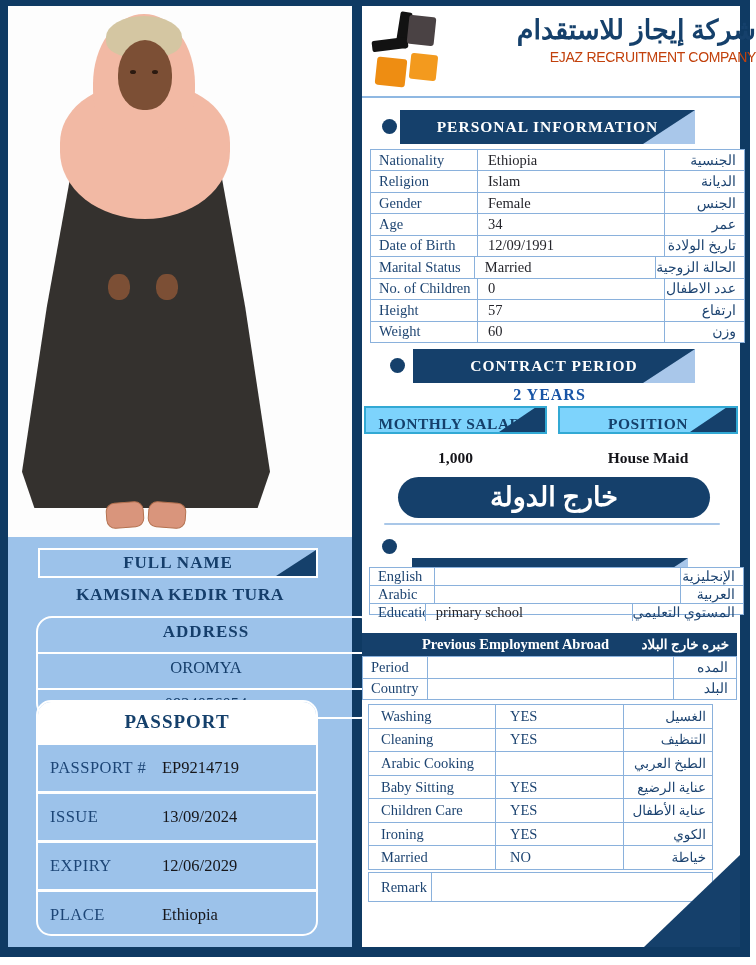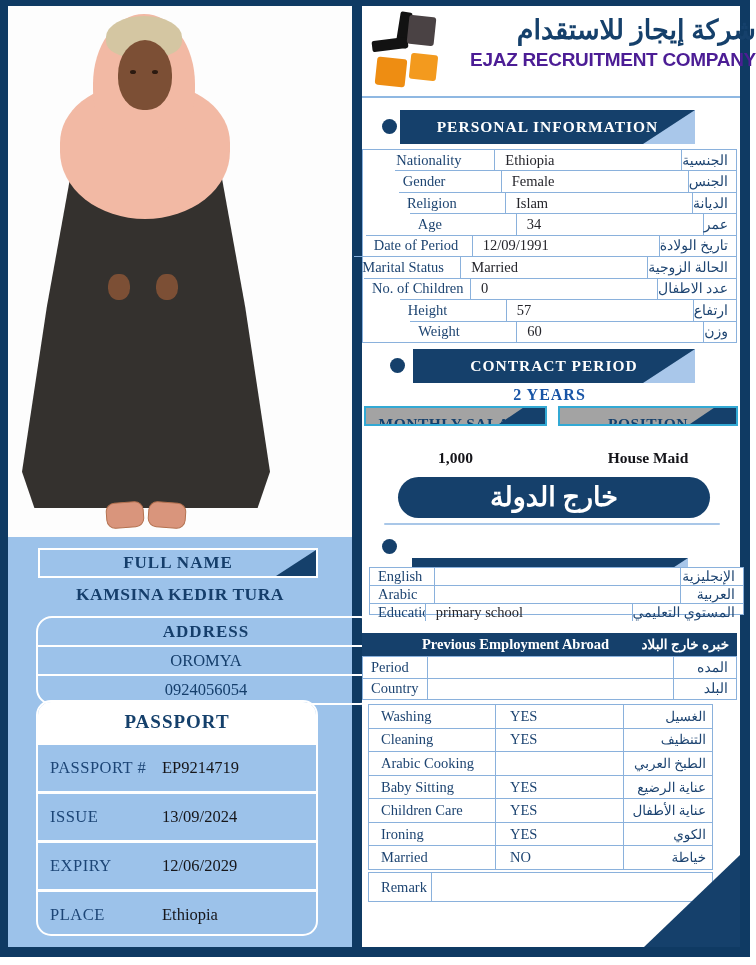--- a/index.html
+++ b/index.html
@@ -31,21 +31,21 @@
 
   .left-panel{left:0;top:531px;width:344px;height:410px;background:#9cc2ea;color:#153e6b;}
   .fullname-box{left:30px;top:11px;width:280px;height:30px;border:2px solid #ffffff;box-sizing:border-box;
                 text-align:center;line-height:26px;font-weight:bold;font-size:17px;letter-spacing:1px;overflow:hidden;}
   .fullname-box .fold{position:absolute;right:0;bottom:0;width:0;height:0;
                 border-left:40px solid transparent;border-bottom:26px solid #15406b;}
   .fullname-value{left:0;top:47px;width:100%;text-align:center;font-weight:bold;font-size:17.5px;letter-spacing:.5px;}
   .address-box{left:28px;top:79px;width:340px;border:2px solid #ffffff;border-radius:16px;box-sizing:border-box;
                text-align:center;overflow:hidden;}
   .address-box .row{height:27px;line-height:27px;font-size:16.5px;}
-  .address-box .row + .row{border-top:2px solid #ffffff;}
+  .address-box .row + .row{border-top:2px solid #ffffff;margin-top:7px;}
   .address-box .hdr{font-weight:bold;letter-spacing:1px;font-size:17px;}
   .passport-box{left:28px;top:163px;width:282px;height:236px;border:2px solid #ffffff;border-radius:15px;
                 box-sizing:border-box;overflow:hidden;}
   .passport-box .phdr{height:40px;line-height:40px;background:#ffffff;text-align:center;
                 font-weight:bold;font-size:19px;letter-spacing:1px;color:#15406b;}
   .passport-box .prow{height:46px;line-height:46px;border-top:3px solid #ffffff;font-size:16.5px;display:flex;}
   .passport-box .plabel{width:112px;padding-left:12px;letter-spacing:.5px;color:#1c4576;}
   .passport-box .pvalue{color:#16161a;}
 
   
@@ -54,21 +54,21 @@
   .logo-row{left:0;top:0;width:378px;height:88px;padding-left:20px;}
   .logo-icon{left:8px;top:6px;width:64px;height:76px;}
   .l-vert{left:28px;top:0;width:12px;height:36px;background:#121212;transform:rotate(9deg);border-radius:2px;}
   .l-horiz{left:2px;top:27px;width:36px;height:11px;background:#121212;transform:rotate(-7deg);border-radius:2px;}
   .sq{border-radius:3px;transform:rotate(6deg);}
   .sq-gray{left:38px;top:4px;width:27px;height:29px;background:#4a4244;}
   .sq-o1{left:6px;top:46px;width:30px;height:28px;background:#ee8d12;}
   .sq-o2{left:40px;top:42px;width:27px;height:26px;background:#f39a1e;}
   .logo-text{right:4px;top:8px;width:300px;text-align:right;}
   .logo-ar{font-size:27px;font-weight:bold;color:#15406b;line-height:1.25;direction:rtl;}
-  .logo-en{font-family:"Liberation Sans",sans-serif;font-size:19px;font-weight:bold;color:#4c1d95;
+  .logo-en{font-family:"Liberation Sans",sans-serif;font-size:14px;font-weight:normal;color:#c2410c;
            letter-spacing:-0.3px;line-height:1.3;}
   .hr1{left:0;top:90px;width:378px;height:2px;background:#8fb8e2;}
 
   .sec-header{height:34px;}
   .bullet{width:15px;height:15px;border-radius:50%;background:#15406b;top:9px;}
   .band{height:34px;background:#15406b;color:#ffffff;text-align:center;line-height:34px;
         font-weight:bold;font-size:15.5px;letter-spacing:1px;overflow:hidden;}
   .band .fold{position:absolute;right:0;bottom:0;width:0;height:0;
         border-left:52px solid transparent;border-bottom:34px solid #a9c7ea;}
 
@@ -78,29 +78,29 @@
 
   .datatable{box-sizing:border-box;border:1px solid #8ab1dc;display:flex;flex-direction:column;background:#fff;}
   .trow{flex:1;display:flex;}
   .trow + .trow{border-top:1px solid #8ab1dc;}
   .cell{box-sizing:border-box;display:flex;align-items:center;font-size:14.5px;color:#1d4471;overflow:hidden;}
   .cell + .cell{border-left:1px solid #8ab1dc;}
   .c-label{padding-left:8px;}
   .c-value{padding-left:10px;color:#25252b;}
   .c-ar{direction:rtl;padding-right:8px;justify-content:flex-start;white-space:nowrap;overflow:visible;font-size:14px;}
 
-  .t-pi{left:0;top:143px;width:375px;height:194px;align-items:flex-end;}
+  .t-pi{left:8px;top:143px;width:375px;height:194px;}
   .t-pi .c-label{width:106px;} .t-pi .c-value{width:187px;} .t-pi .c-ar{flex:1;}
 
   .hdr-contract{left:0;top:343px;width:378px;}
   .hdr-contract .bullet{left:28px;}
   .hdr-contract .band{position:absolute;left:51px;width:282px;}
   .years{left:0;top:380px;width:375px;text-align:center;font-weight:bold;font-size:16px;color:#1955a6;letter-spacing:1px;}
 
-  .cyanbox{height:20px;box-sizing:border-box;border:2px solid #32a9d4;background:#a3a3a3;text-align:center;
+  .cyanbox{height:28px;box-sizing:border-box;border:2px solid #32a9d4;background:#7dd3fc;text-align:center;
            line-height:31px;font-weight:bold;font-size:15.5px;color:#15406b;letter-spacing:.5px;overflow:hidden;}
   .cyanbox .fold{position:absolute;right:0;bottom:0;width:0;height:0;
            border-left:46px solid transparent;border-bottom:31px solid #15406b;}
   .box-salary{left:2px;top:400px;width:183px;}
   .box-position{left:196px;top:400px;width:180px;}
   .val-salary{left:2px;top:443px;width:183px;text-align:center;font-weight:bold;font-size:15.5px;color:#15151a;}
   .val-position{left:196px;top:443px;width:180px;text-align:center;font-weight:bold;font-size:15.5px;color:#15151a;}
 
   .pill{left:36px;top:471px;width:312px;height:41px;border-radius:21px;background:#15406b;color:#ffffff;
         text-align:center;line-height:40px;font-size:27px;font-weight:bold;direction:rtl;}
@@ -221,39 +221,39 @@
 
     <div class="abs datatable t-pi">
 
         <div class="trow">
           <div class="cell c-label">Nationality</div>
           <div class="cell c-value">Ethiopia</div>
           <div class="cell c-ar">الجنسية</div>
         </div>
 
         <div class="trow">
+          <div class="cell c-label">Religion</div>
+          <div class="cell c-value">Islam</div>
+          <div class="cell c-ar">الديانة</div>
+        </div>
+
+        <div class="trow">
           <div class="cell c-label">Gender</div>
           <div class="cell c-value">Female</div>
           <div class="cell c-ar">الجنس</div>
         </div>
 
         <div class="trow">
-          <div class="cell c-label">Religion</div>
-          <div class="cell c-value">Islam</div>
-          <div class="cell c-ar">الديانة</div>
-        </div>
-
-        <div class="trow">
           <div class="cell c-label">Age</div>
           <div class="cell c-value">34</div>
           <div class="cell c-ar">عمر</div>
         </div>
 
         <div class="trow">
-          <div class="cell c-label">Date of Period</div>
+          <div class="cell c-label">Date of Birth</div>
           <div class="cell c-value">12/09/1991</div>
           <div class="cell c-ar">تاريخ الولادة</div>
         </div>
 
         <div class="trow">
           <div class="cell c-label">Marital Status</div>
           <div class="cell c-value">Married</div>
           <div class="cell c-ar">الحالة الزوجية</div>
         </div>
 

